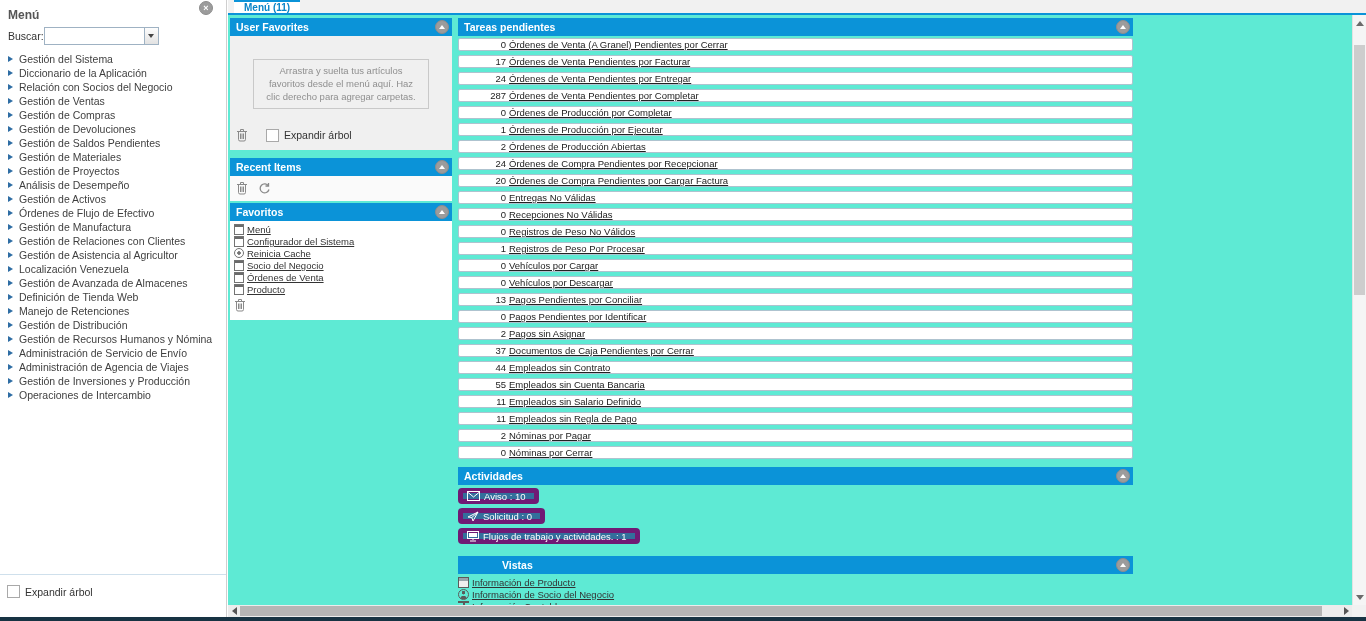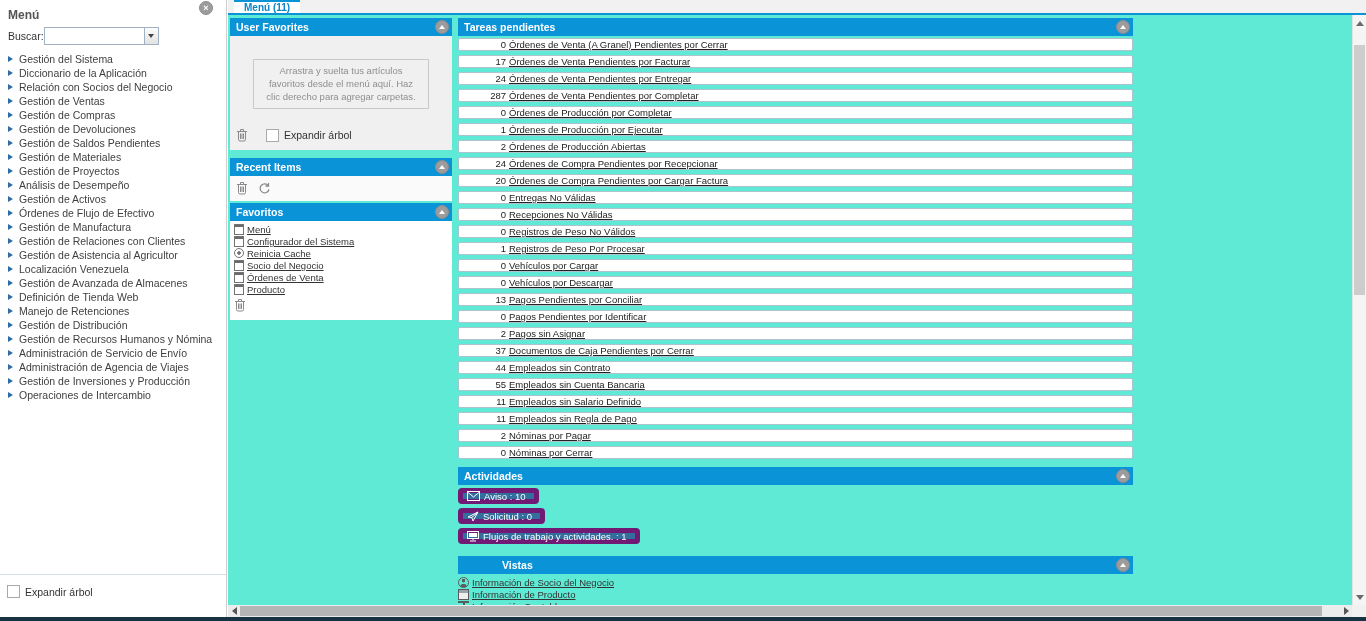--- a/index.html
+++ b/index.html
@@ -583,26 +583,26 @@
         </div>
 
         <div class="panel-hd views-hd">
           <span>Vistas</span>
           <span class="circle-btn collapse-btn">
             <span class="tri-up-w"></span>
           </span>
         </div>
         <div class="views-body">
           <div class="view-row">
+            <span class="vw-icon" data-icon="product-info-icon"></span>
+            <span class="view-lbl">Información de Producto</span>
+          </div>
+          <div class="view-row">
             <span class="vw-icon" data-icon="partner-info-icon"></span>
             <span class="view-lbl">Información de Socio del Negocio</span>
-          </div>
-          <div class="view-row">
-            <span class="vw-icon" data-icon="product-info-icon"></span>
-            <span class="view-lbl">Información de Producto</span>
           </div>
           <div class="view-row">
             <span class="vw-icon" data-icon="accounting-info-icon"></span>
             <span class="view-lbl">Información Contable</span>
           </div>
         </div>
 
       </div>
     </div>
 

